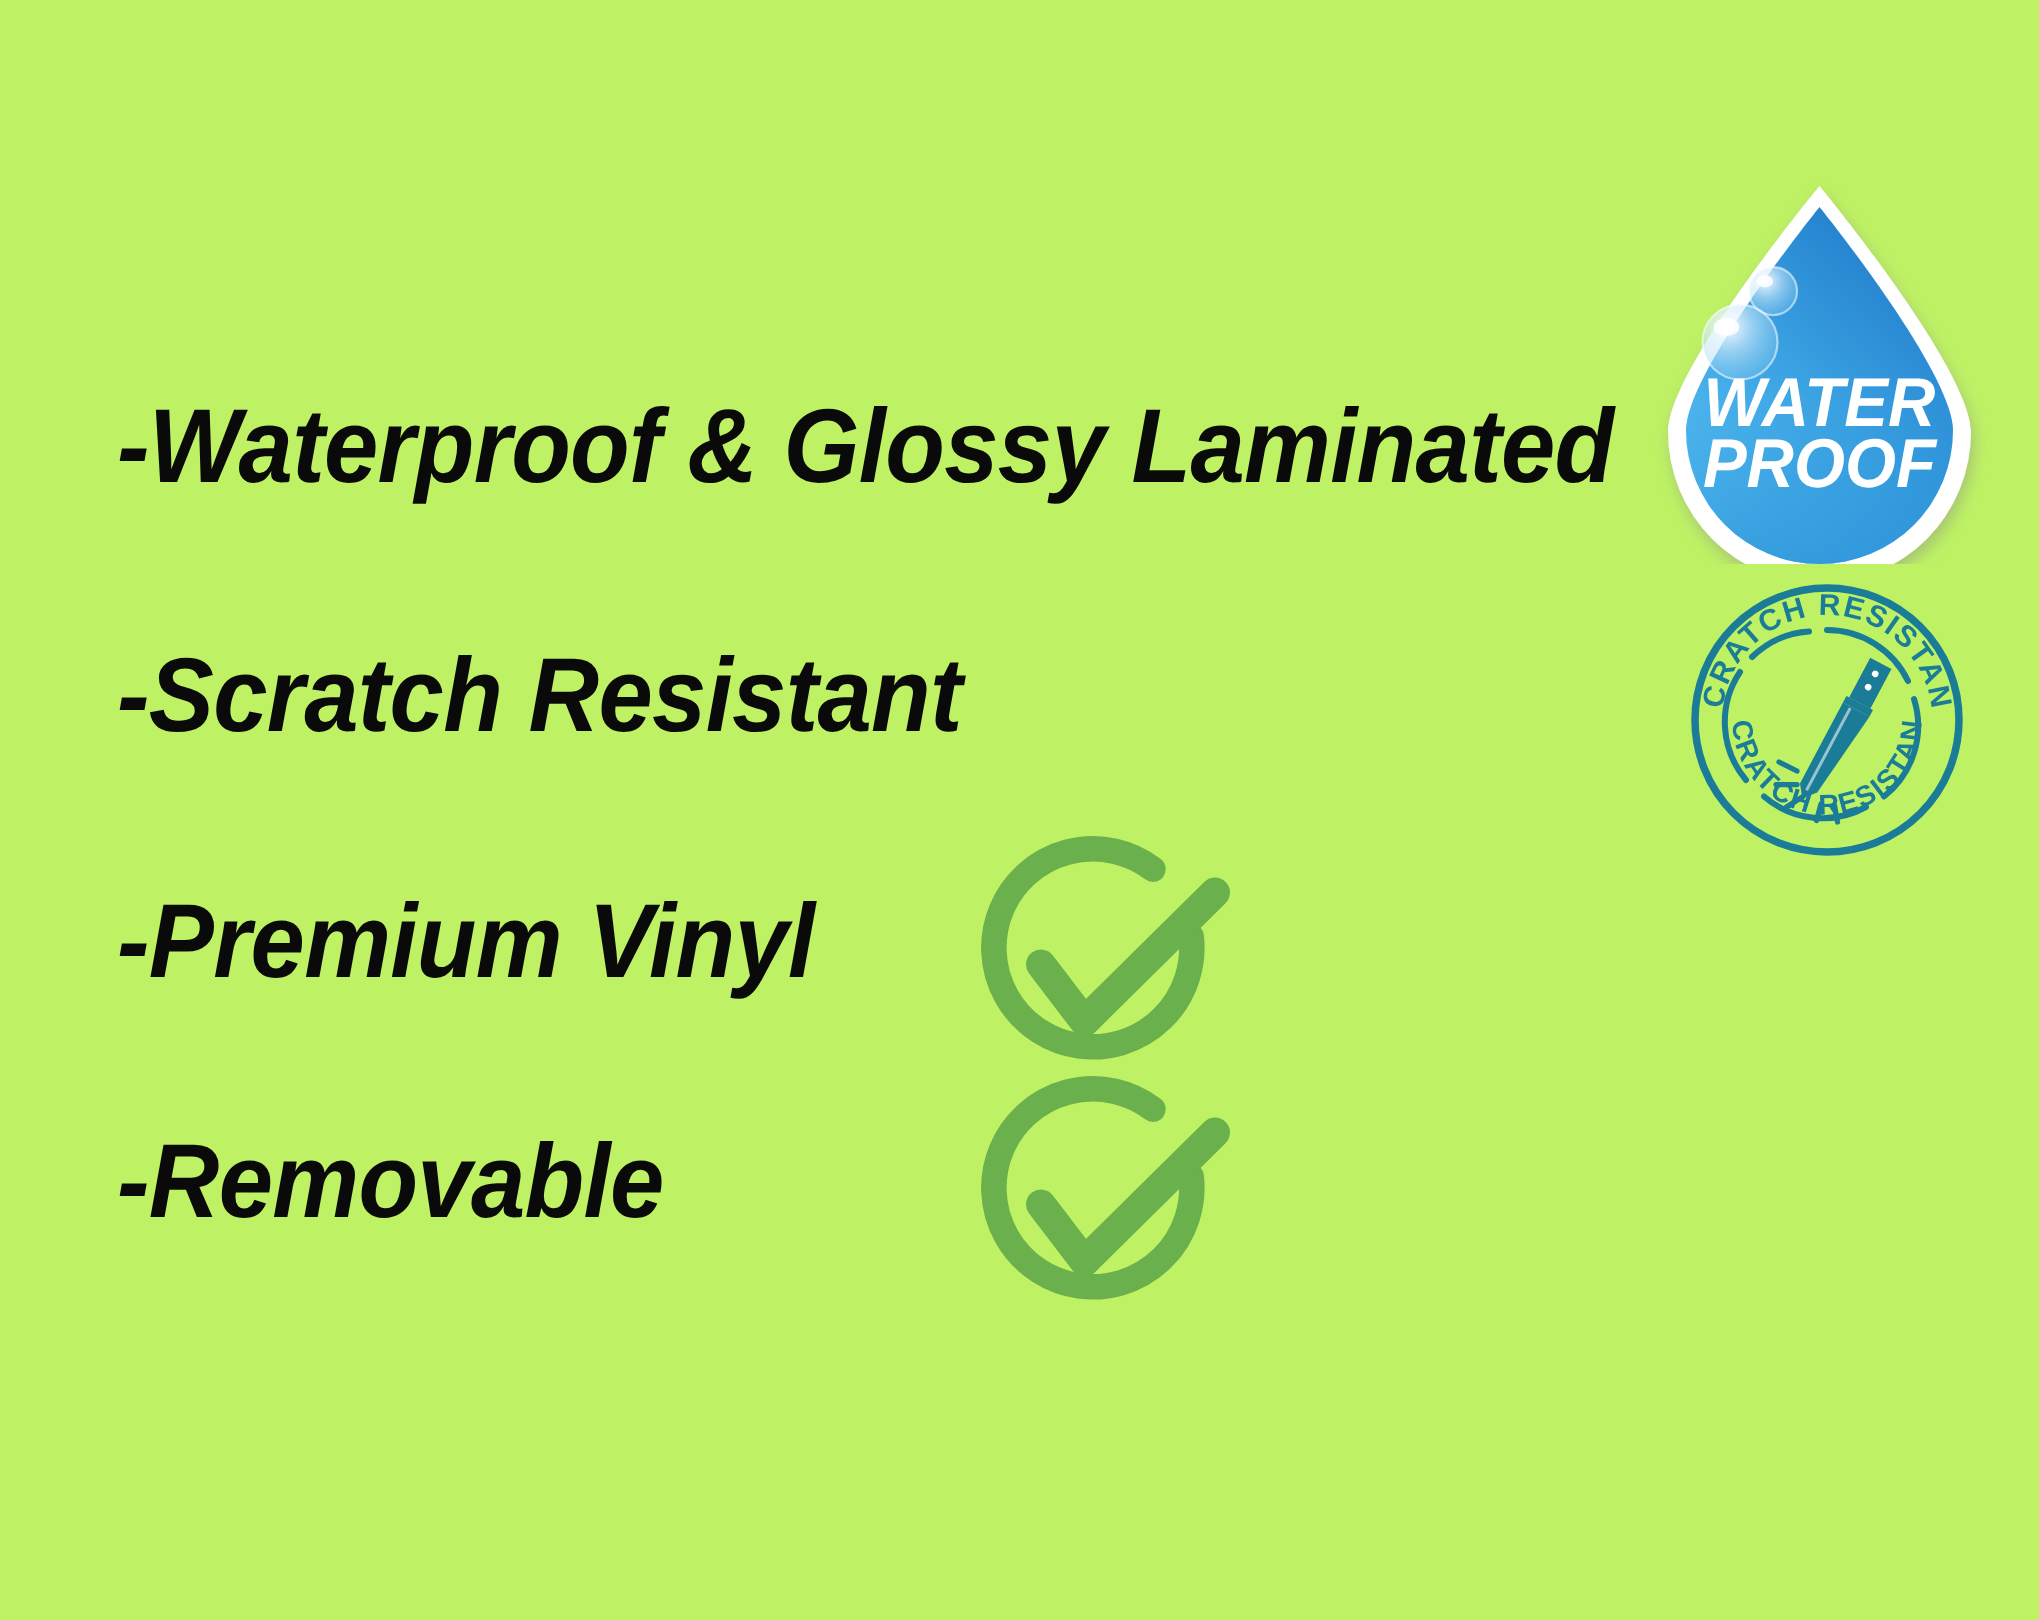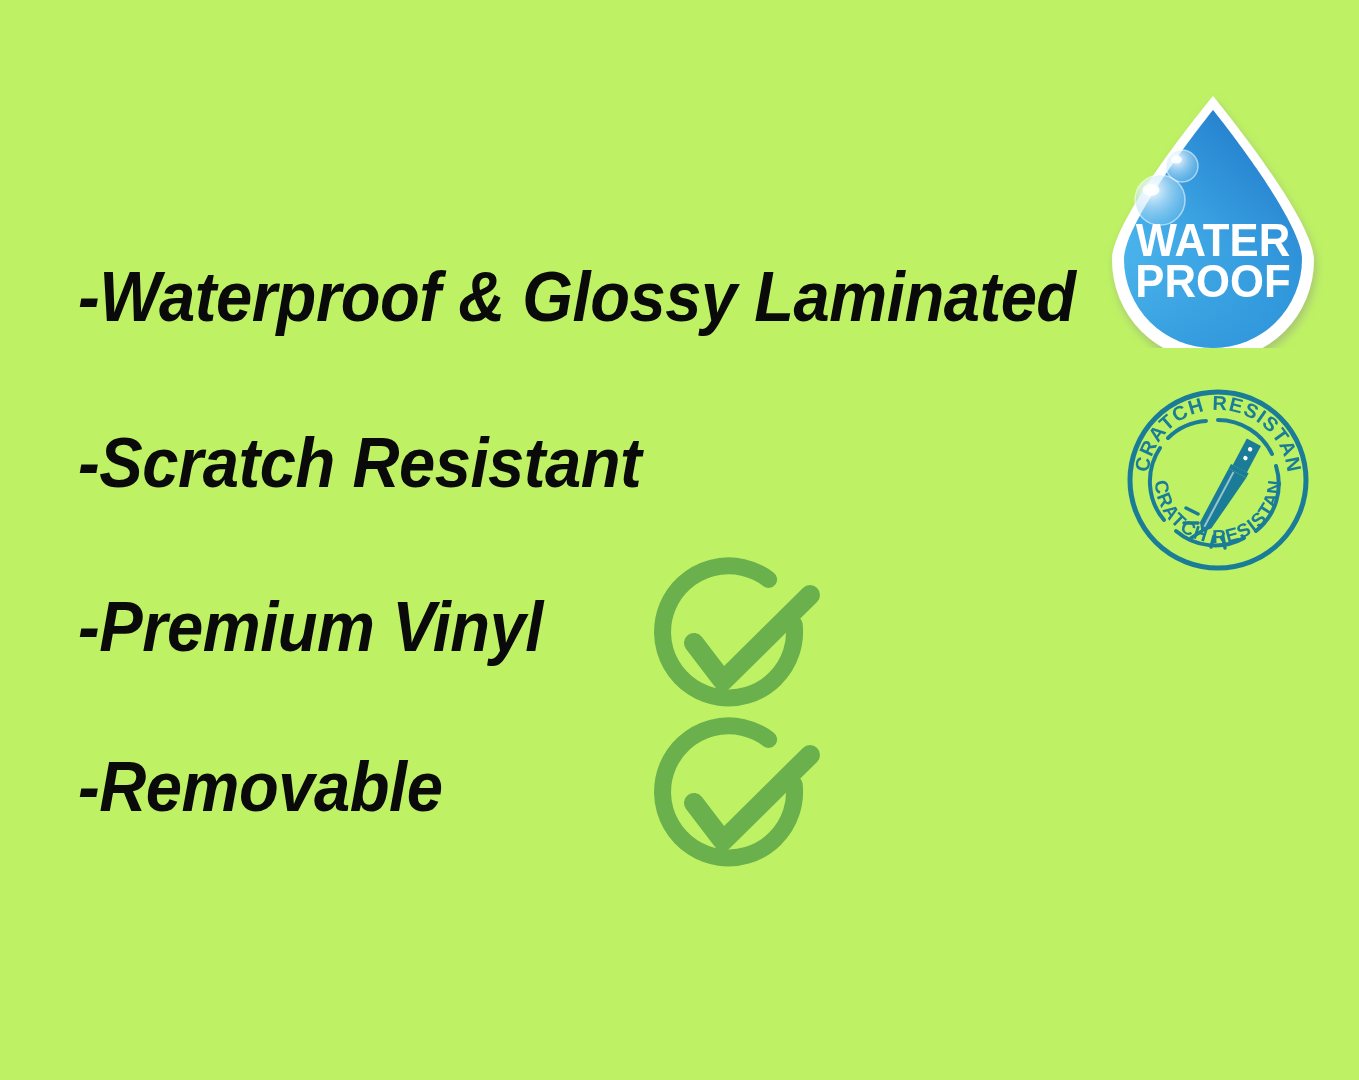--- a/index.html
+++ b/index.html
@@ -41,23 +41,24 @@
     width: 190px;
     height: 190px;
   }
   .check-0 { left: 638px; top: 547px; }
   .check-1 { left: 638px; top: 707px; }
 
   
   .droplet-wrap {
     position: absolute;
     left: 1102px;
-    top: 92px;
+    top: 120px;
     width: 222px;
     height: 256px;
+    font-style: italic;
   }
 
   
   .scratch-wrap {
     position: absolute;
     left: 1124px;
     top: 386px;
     width: 188px;
     height: 188px;
   }

